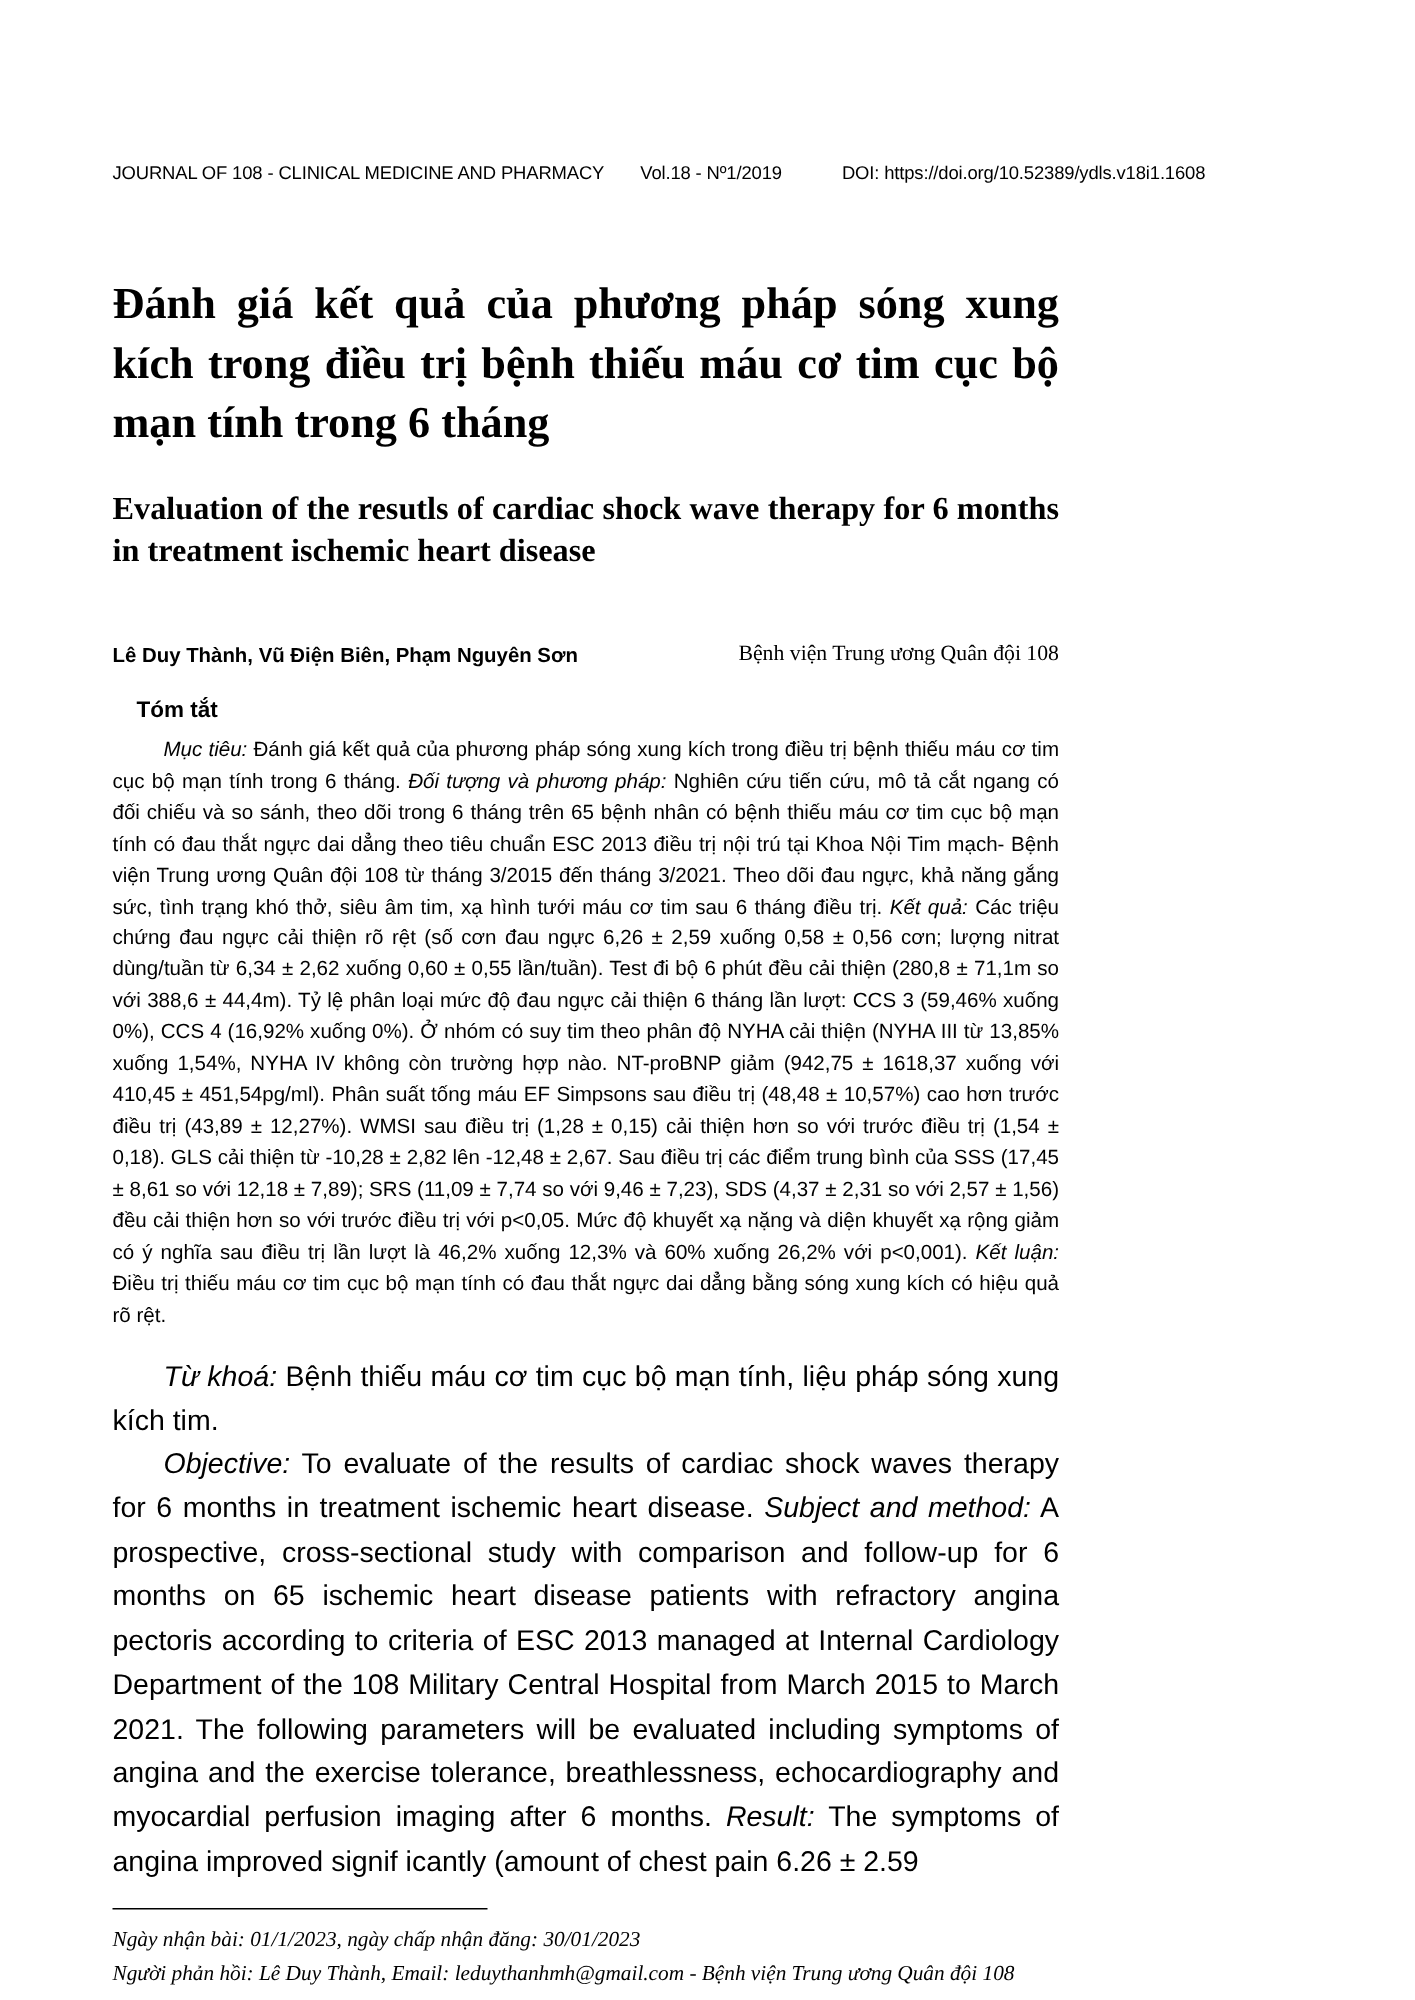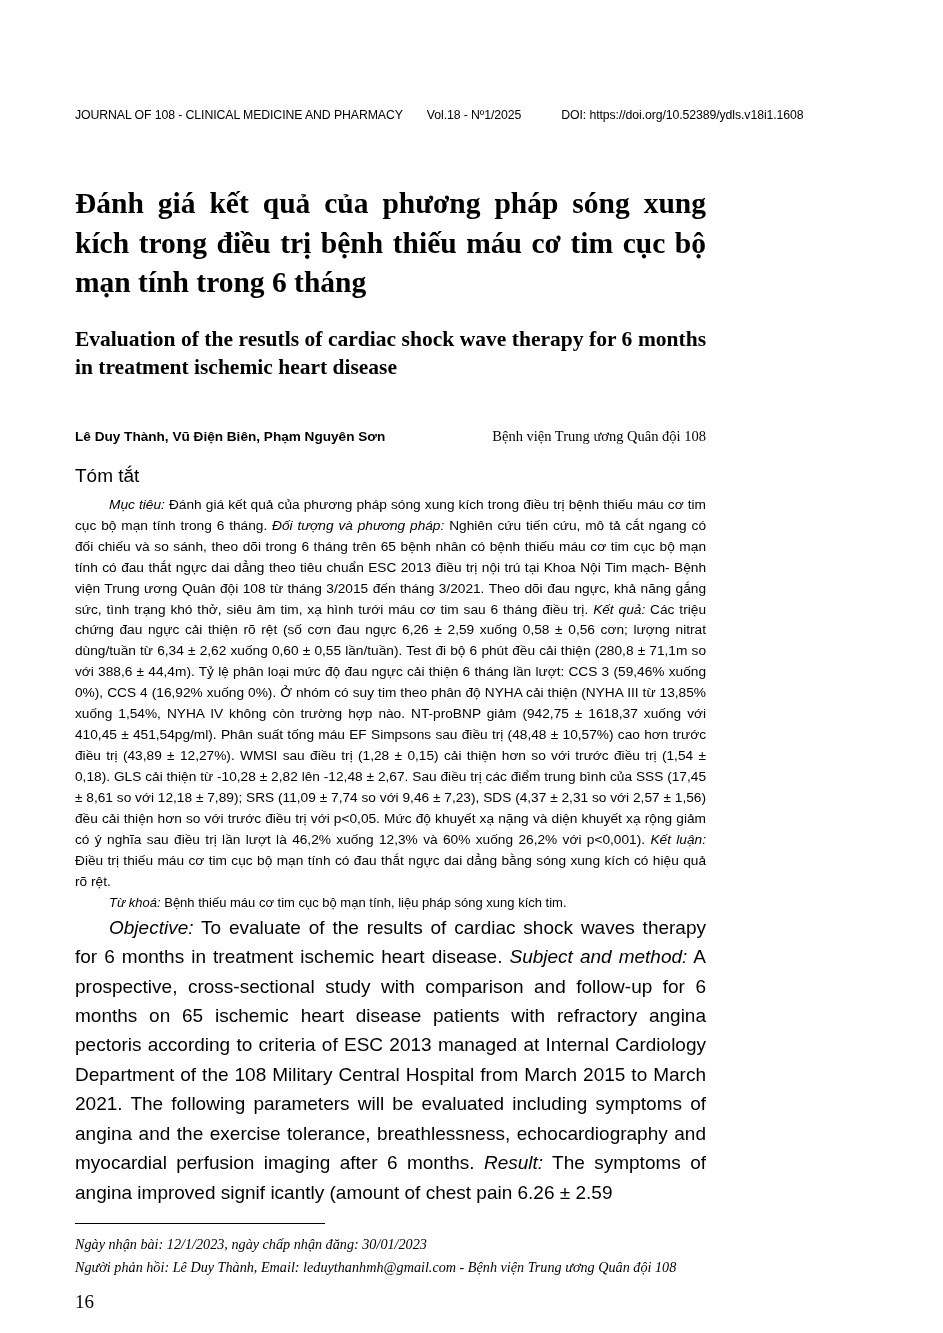--- a/index.html
+++ b/index.html
@@ -66,40 +66,41 @@
     font-weight: bold;
     font-size: 13.6px;
   }
   .affiliation {
     font-family: "Liberation Serif", serif;
     font-size: 14.5px;
   }
   .section-head {
     margin-top: 20px;
     font-family: "Liberation Sans", sans-serif;
-    font-weight: normal;
-    font-size: 19px;
+    font-weight: bold;
+    font-size: 15px;
+    margin-left: 16px;
   }
   .abstract {
     margin-top: 8px;
     font-size: 13.7px;
     line-height: 1.53;
     text-align: justify;
     text-indent: 34px;
   }
   .abstract-en {
     margin-top: 0;
     font-size: 19px;
     line-height: 1.55;
     text-align: justify;
     text-indent: 34px;
   }
   .keywords {
-    margin-top: 0px;
-    font-size: 13px;
+    margin-top: 16px;
+    font-size: 19px;
     line-height: 1.53;
     text-align: justify;
     text-indent: 34px;
   }
   i.lbl { font-style: italic; }
 
   .footnote-rule {
     margin-top: 16px;
     width: 250px;
     height: 1px;
@@ -118,21 +119,21 @@
     font-size: 19px;
   }
 </style>
 </head>
 <body>
 
 <div class="page">
 
   <div class="running-head">
     <span class="journal">JOURNAL OF 108 - CLINICAL MEDICINE AND PHARMACY</span>
-    <span class="vol">Vol.18 - Nº1/2025</span>
+    <span class="vol">Vol.18 - Nº1/2019</span>
     <span class="doi">DOI: https://doi.org/10.52389/ydls.v18i1.1608</span>
   </div>
 
   <h1 class="title-vn">Đánh giá kết quả của phương pháp sóng xung kích trong điều trị bệnh thiếu máu cơ tim cục bộ mạn tính trong 6 tháng</h1>
 
   <h2 class="title-en">Evaluation of the resutls of cardiac shock wave therapy for 6 months in treatment ischemic heart disease</h2>
 
   <div class="authors-row">
     <div class="authors">Lê Duy Thành, Vũ Điện Biên, Phạm Nguyên Sơn</div>
     <div class="affiliation">Bệnh viện Trung ương Quân đội 108</div>
@@ -143,19 +144,19 @@
   <div class="abstract"><i class="lbl">Mục tiêu:</i><span> Đánh giá kết quả của phương pháp sóng xung kích trong điều trị bệnh thiếu máu cơ tim cục bộ mạn tính trong 6 tháng. </span><i class="lbl">Đối tượng và phương pháp:</i><span> Nghiên cứu tiến cứu, mô tả cắt ngang có đối chiếu và so sánh, theo dõi trong 6 tháng trên 65 bệnh nhân có bệnh thiếu máu cơ tim cục bộ mạn tính có đau thắt ngực dai dẳng theo tiêu chuẩn ESC 2013 điều trị nội trú tại Khoa Nội Tim mạch- Bệnh viện Trung ương Quân đội 108 từ tháng 3/2015 đến tháng 3/2021. Theo dõi đau ngực, khả năng gắng sức, tình trạng khó thở, siêu âm tim, xạ hình tưới máu cơ tim sau 6 tháng điều trị. </span><i class="lbl">Kết quả:</i><span> Các triệu chứng đau ngực cải thiện rõ rệt (số cơn đau ngực 6,26 ± 2,59 xuống 0,58 ± 0,56 cơn; lượng nitrat dùng/tuần từ 6,34 ± 2,62 xuống 0,60 ± 0,55 lần/tuần). Test đi bộ 6 phút đều cải thiện (280,8 ± 71,1m so với 388,6 ± 44,4m). Tỷ lệ phân loại mức độ đau ngực cải thiện 6 tháng lần lượt: CCS 3 (59,46% xuống 0%), CCS 4 (16,92% xuống 0%). Ở nhóm có suy tim theo phân độ NYHA cải thiện (NYHA III từ 13,85% xuống 1,54%, NYHA IV không còn trường hợp nào. NT-proBNP giảm (942,75 ± 1618,37 xuống với 410,45 ± 451,54pg/ml). Phân suất tống máu EF Simpsons sau điều trị (48,48 ± 10,57%) cao hơn trước điều trị (43,89 ± 12,27%). WMSI sau điều trị (1,28 ± 0,15) cải thiện hơn so với trước điều trị (1,54 ± 0,18). GLS cải thiện từ -10,28 ± 2,82 lên -12,48 ± 2,67. Sau điều trị các điểm trung bình của SSS (17,45 ± 8,61 so với 12,18 ± 7,89); SRS (11,09 ± 7,74 so với 9,46 ± 7,23), SDS (4,37 ± 2,31 so với 2,57 ± 1,56) đều cải thiện hơn so với trước điều trị với p&lt;0,05. Mức độ khuyết xạ nặng và diện khuyết xạ rộng giảm có ý nghĩa sau điều trị lần lượt là 46,2% xuống 12,3% và 60% xuống 26,2% với p&lt;0,001). </span><i class="lbl">Kết luận:</i><span> Điều trị thiếu máu cơ tim cục bộ mạn tính có đau thắt ngực dai dẳng bằng sóng xung kích có hiệu quả rõ rệt.</span></div>
 
   <div class="keywords"><i class="lbl">Từ khoá:</i><span> Bệnh thiếu máu cơ tim cục bộ mạn tính, liệu pháp sóng xung kích tim.</span></div>
 
 
   <div class="abstract-en"><i class="lbl">Objective:</i><span> To evaluate of the results of cardiac shock waves therapy for 6 months in treatment ischemic heart disease. </span><i class="lbl">Subject and method:</i><span> A prospective, cross-sectional study with comparison and follow-up for 6 months on 65 ischemic heart disease patients with refractory angina pectoris according to criteria of ESC 2013 managed at Internal Cardiology Department of the 108 Military Central Hospital from March 2015 to March 2021. The following parameters will be evaluated including symptoms of angina and the exercise tolerance, breathlessness, echocardiography and myocardial perfusion imaging after 6 months. </span><i class="lbl">Result:</i><span> The symptoms of angina improved signif icantly (amount of chest pain 6.26 ± 2.59</span></div>
 
   <div class="footnote-rule"></div>
 
   <div class="footnotes">
-    <div>Ngày nhận bài: 12/1/2023, ngày chấp nhận đăng: 30/01/2023</div>
+    <div>Ngày nhận bài: 01/1/2023, ngày chấp nhận đăng: 30/01/2023</div>
     <div>Người phản hồi: Lê Duy Thành, Email: leduythanhmh@gmail.com - Bệnh viện Trung ương Quân đội 108</div>
   </div>
 
   <div class="page-number">16</div>
 
 </div>
 
 </body></html>

